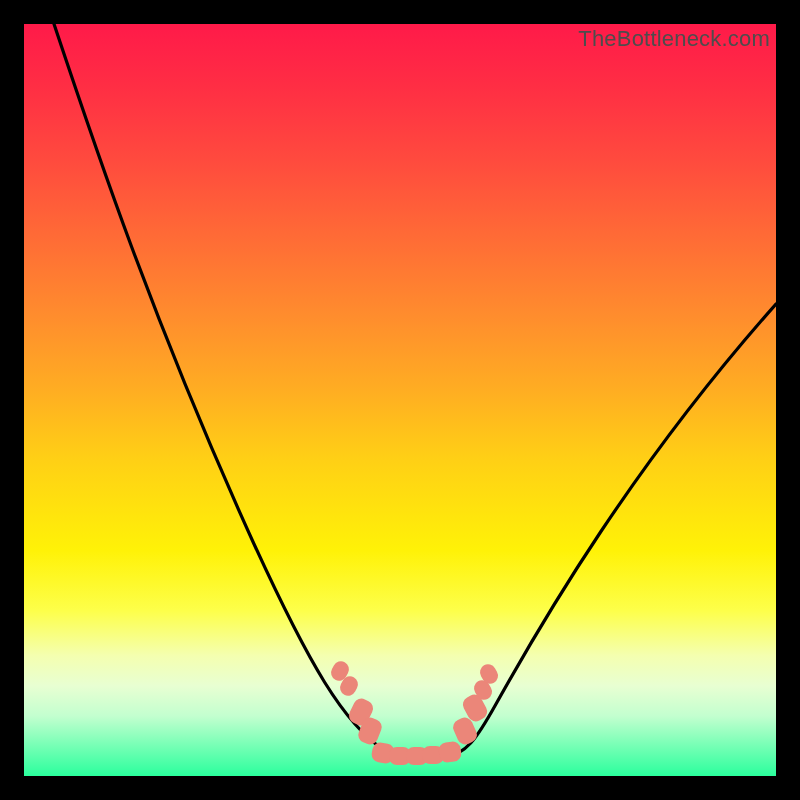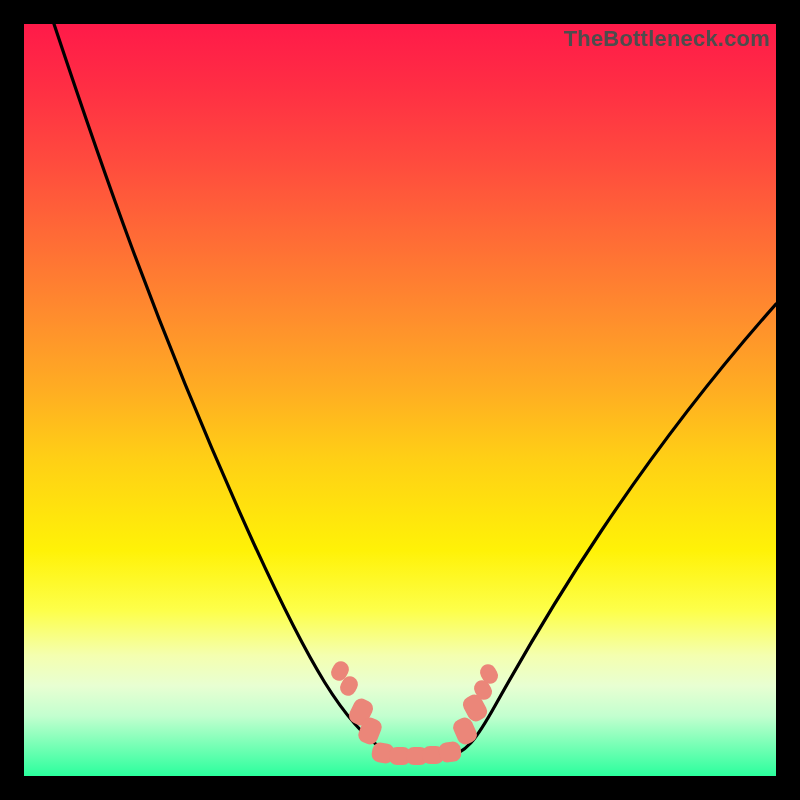--- a/index.html
+++ b/index.html
@@ -34,21 +34,21 @@
       #76ffb5 96%,
       #2bff9d 100%
     );
   }
   .watermark {
     position: absolute;
     top: 2px;
     right: 6px;
     color: #4d4d4d;
     font-size: 22px;
-    font-weight: 700;
+    font-weight: 400;
     letter-spacing: 0.2px;
     user-select: none;
   }
   svg.curve {
     position: absolute;
     left: 0;
     top: 0;
     width: 752px;
     height: 752px;
     pointer-events: none;

